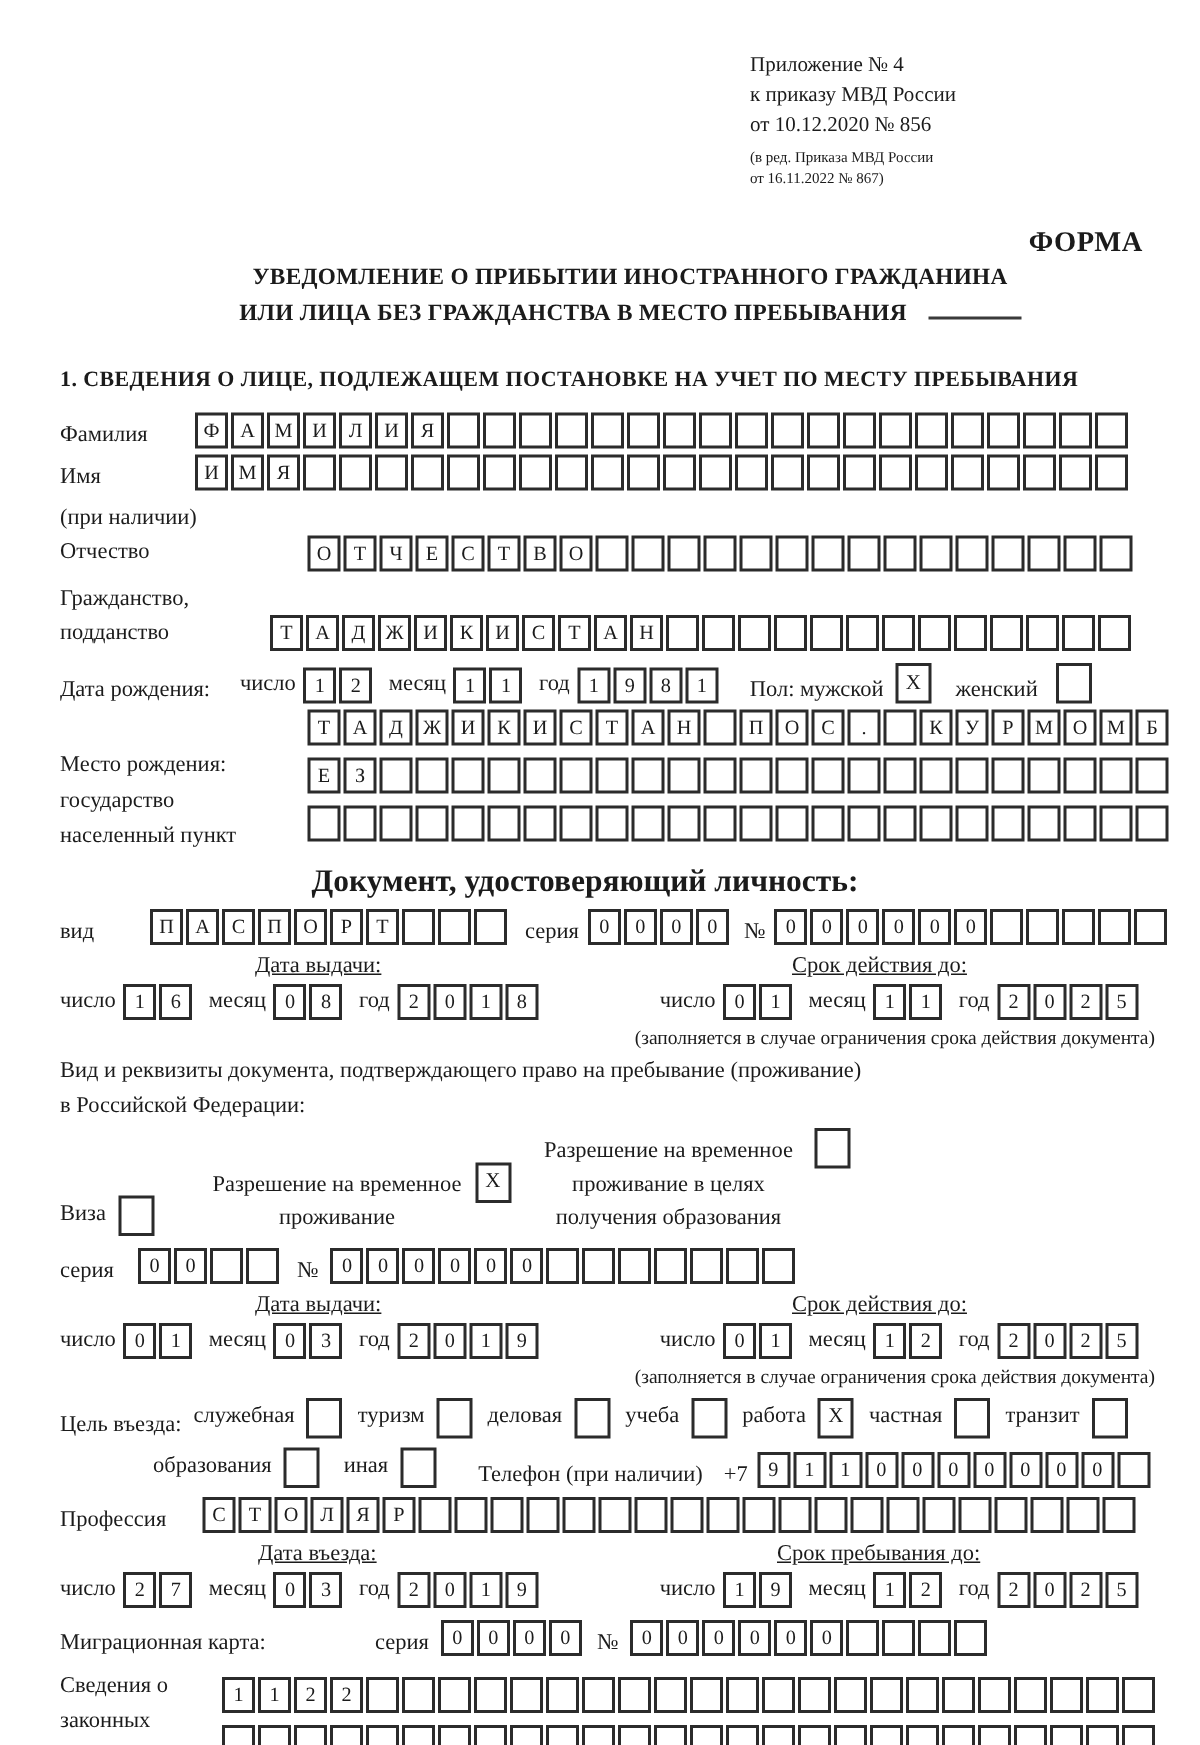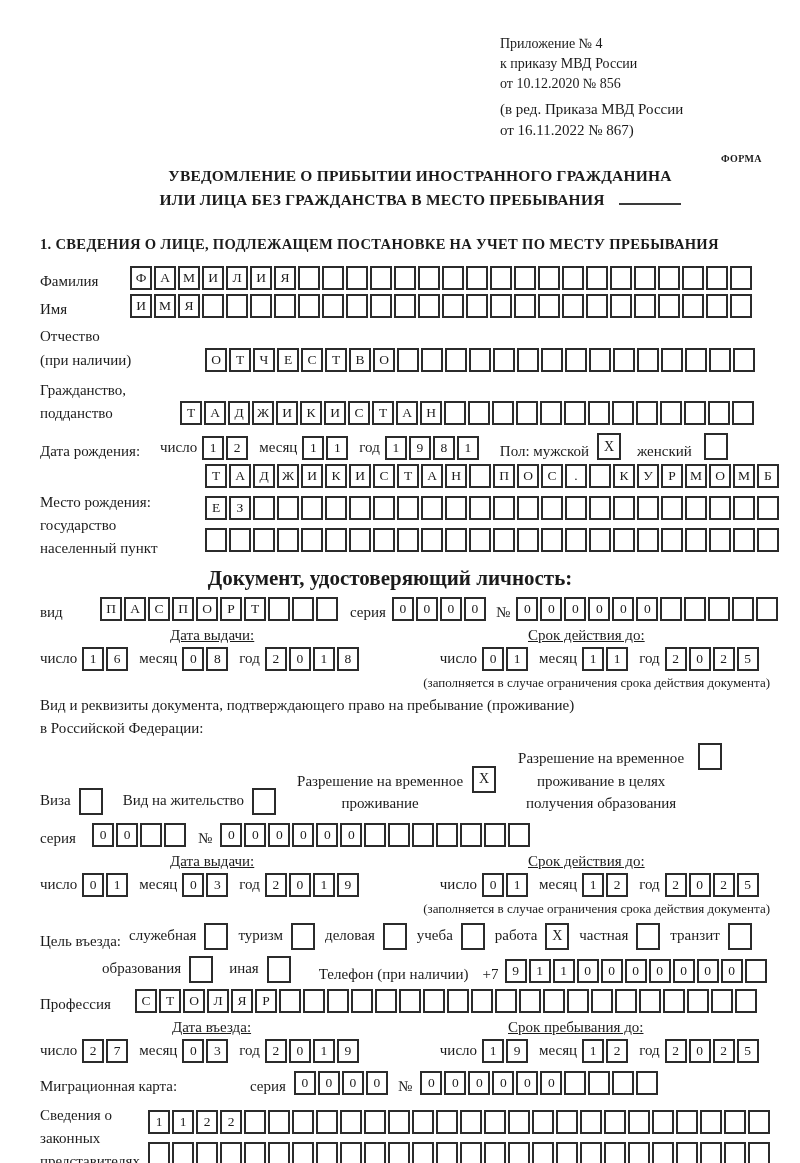--- a/index.html
+++ b/index.html
@@ -5,22 +5,22 @@
   html,body{margin:0;padding:0;background:#fff;}
   body{
     width:800px;min-height:1163px;box-sizing:border-box;
     padding:34px 0 20px 40px;
     color:#1b1b1b;
     font-family:"Liberation Serif","DejaVu Serif",serif;
     font-size:15px;
     position:relative;overflow:hidden;
   }
   .hdr{margin-left:460px;line-height:1.42;font-size:14px;}
-  .hdr .amend{margin-top:5px;font-size:15px;}
-  .forma{font-weight:bold;text-align:right;margin:12px 38px 0 0;font-size:10px;letter-spacing:.4px;}
+  .hdr .amend{margin-top:5px;font-size:10px;}
+  .forma{font-weight:bold;text-align:right;margin:24px 38px 0 0;font-size:19px;letter-spacing:.4px;}
   .title{font-weight:bold;text-align:center;font-size:15.5px;line-height:1.55;letter-spacing:.2px;}
   .blank-line{display:inline-block;width:62px;border-bottom:2.4px solid #3a3a3a;margin-left:14px;vertical-align:baseline;}
   .sec-head{font-weight:bold;font-size:14.6px;margin:24px 0 13px 0;letter-spacing:.3px;}
   .row{display:flex;align-items:flex-end;margin-bottom:4px;white-space:nowrap;}
   .lbl{padding-top:3px;flex:none;}
   .lbl2{line-height:1.55;}
   .cells{display:inline-flex;flex:none;}
   .cell{
     width:18px;height:20px;border:2px solid #2b2b2b;margin-right:2px;
     display:inline-flex;align-items:center;justify-content:center;
@@ -124,22 +124,22 @@
       <span class="cell"></span>
       <span class="cell"></span>
       <span class="cell"></span>
       <span class="cell"></span>
       <span class="cell"></span>
     </span>
 </div>
 
 <div class="row">
   <span class="lbl lbl2" style="width:165px">
+    <div>(при наличии)</div>
     <div>Отчество</div>
-    <div>(при наличии)</div>
   </span>
   <span class="cells">
       <span class="cell">О</span>
       <span class="cell">Т</span>
       <span class="cell">Ч</span>
       <span class="cell">Е</span>
       <span class="cell">С</span>
       <span class="cell">Т</span>
       <span class="cell">В</span>
       <span class="cell">О</span>
@@ -402,26 +402,20 @@
 <div style="margin-top:6px">в Российской Федерации:</div>
 
 <div class="row" style="margin-top:6px">
   <span class="opt">
     <span class="olabel">Виза</span>
     <span class="cells cb">
         <span class="cell"></span>
       </span>
   </span>
   <span class="gap18"></span>
-  <span class="opt">
-    <span class="olabel">Вид на жительство</span>
-    <span class="cells cb">
-        <span class="cell"></span>
-      </span>
-  </span>
   <span class="gap18"></span>
   <span class="opt">
     <span class="olabel wraplabel" style="width:168px">Разрешение на временное проживание</span>
     <span class="cells cb">
         <span class="cell">X</span>
       </span>
   </span>
   <span class="gap14"></span>
   <span class="opt">
     <span class="olabel wraplabel" style="width:178px">Разрешение на временное проживание в целях получения образования</span>
@@ -614,21 +608,21 @@
       <span class="cell"></span>
       <span class="cell"></span>
       <span class="cell"></span>
       <span class="cell"></span>
       <span class="cell"></span>
     </span>
 </div>
 
 <div class="date-heads">
   <span style="left:132px">Дата въезда:</span>
-  <span style="left:468px">Срок пребывания до:</span>
+  <span style="left:478px">Срок пребывания до:</span>
 </div>
 <div class="row">
   <span class="dgroup">
     <span class="lbl">число</span>
     <span class="cells">
         <span class="cell">2</span>
         <span class="cell">7</span>
       </span>
     <span class="lbl">месяц</span>
     <span class="cells">

